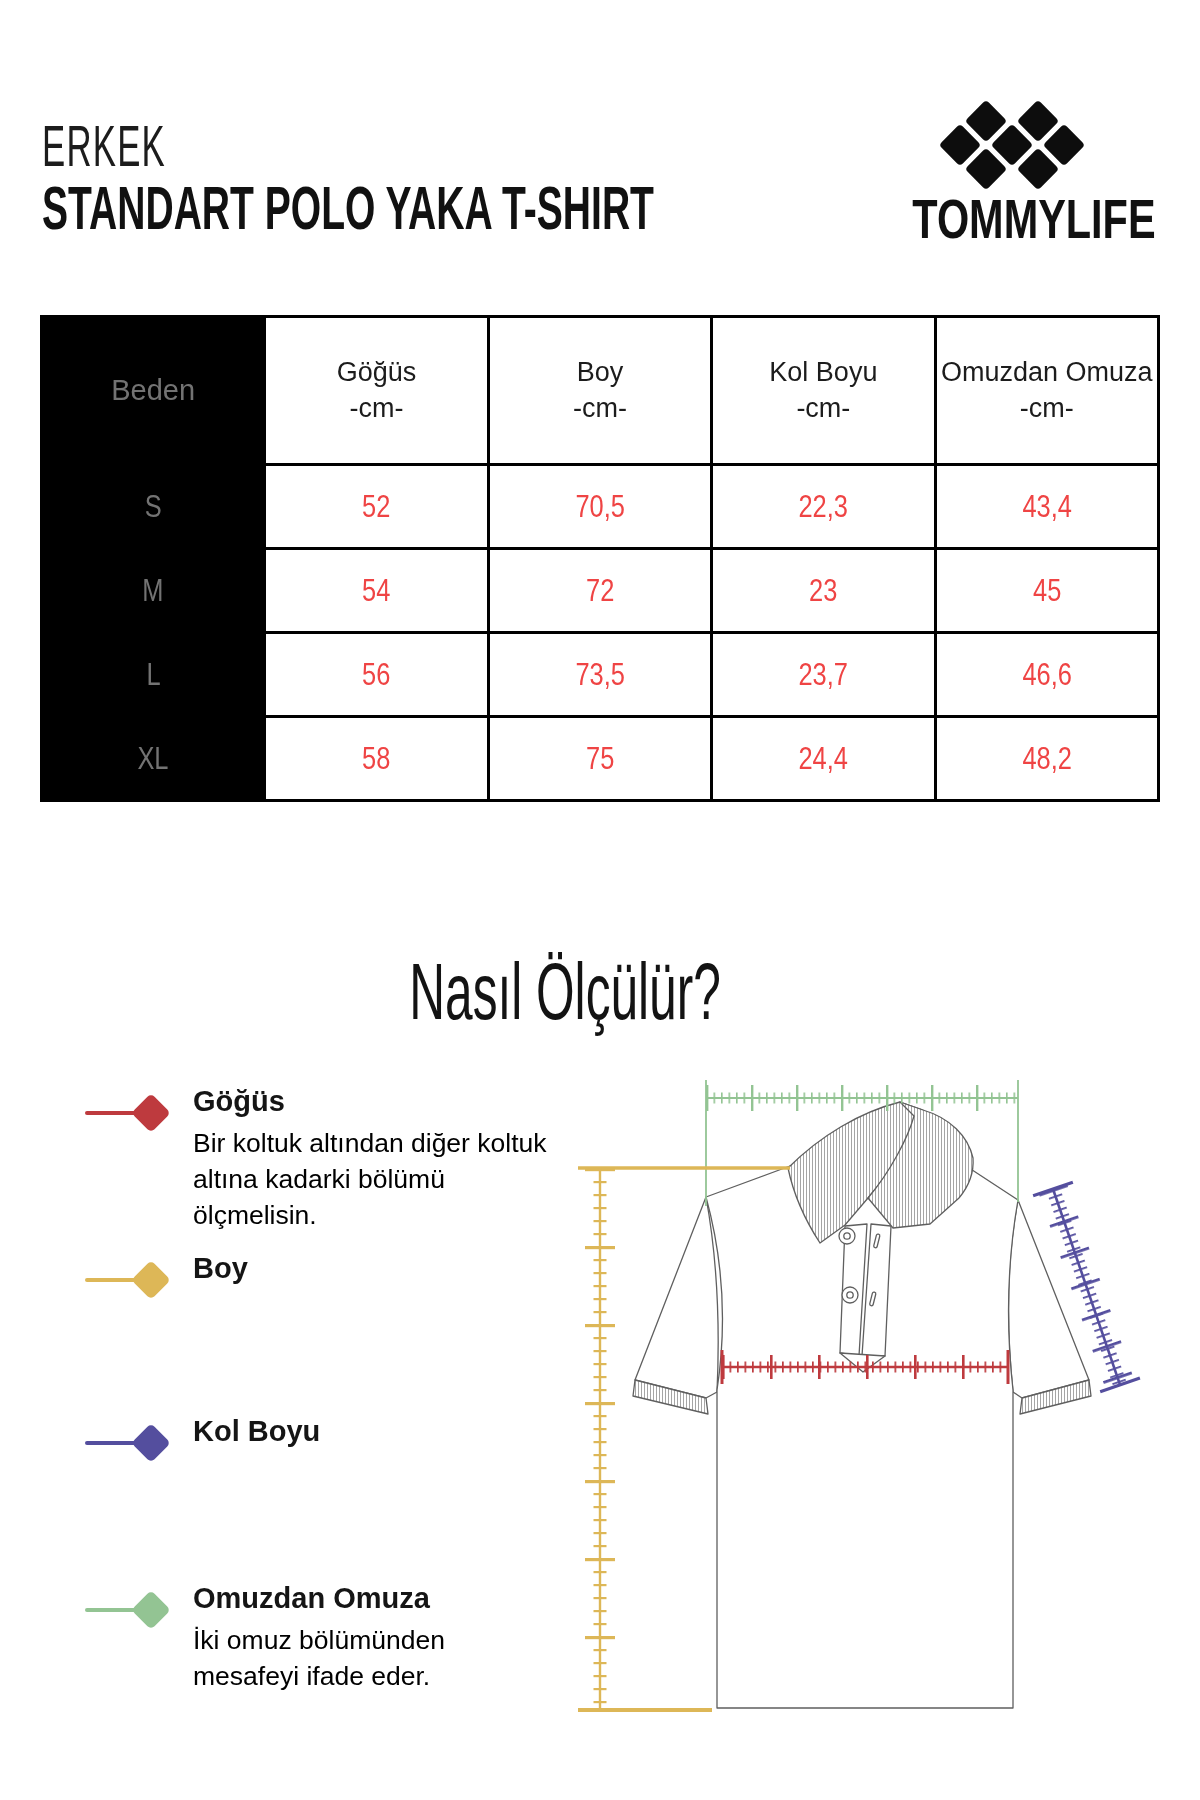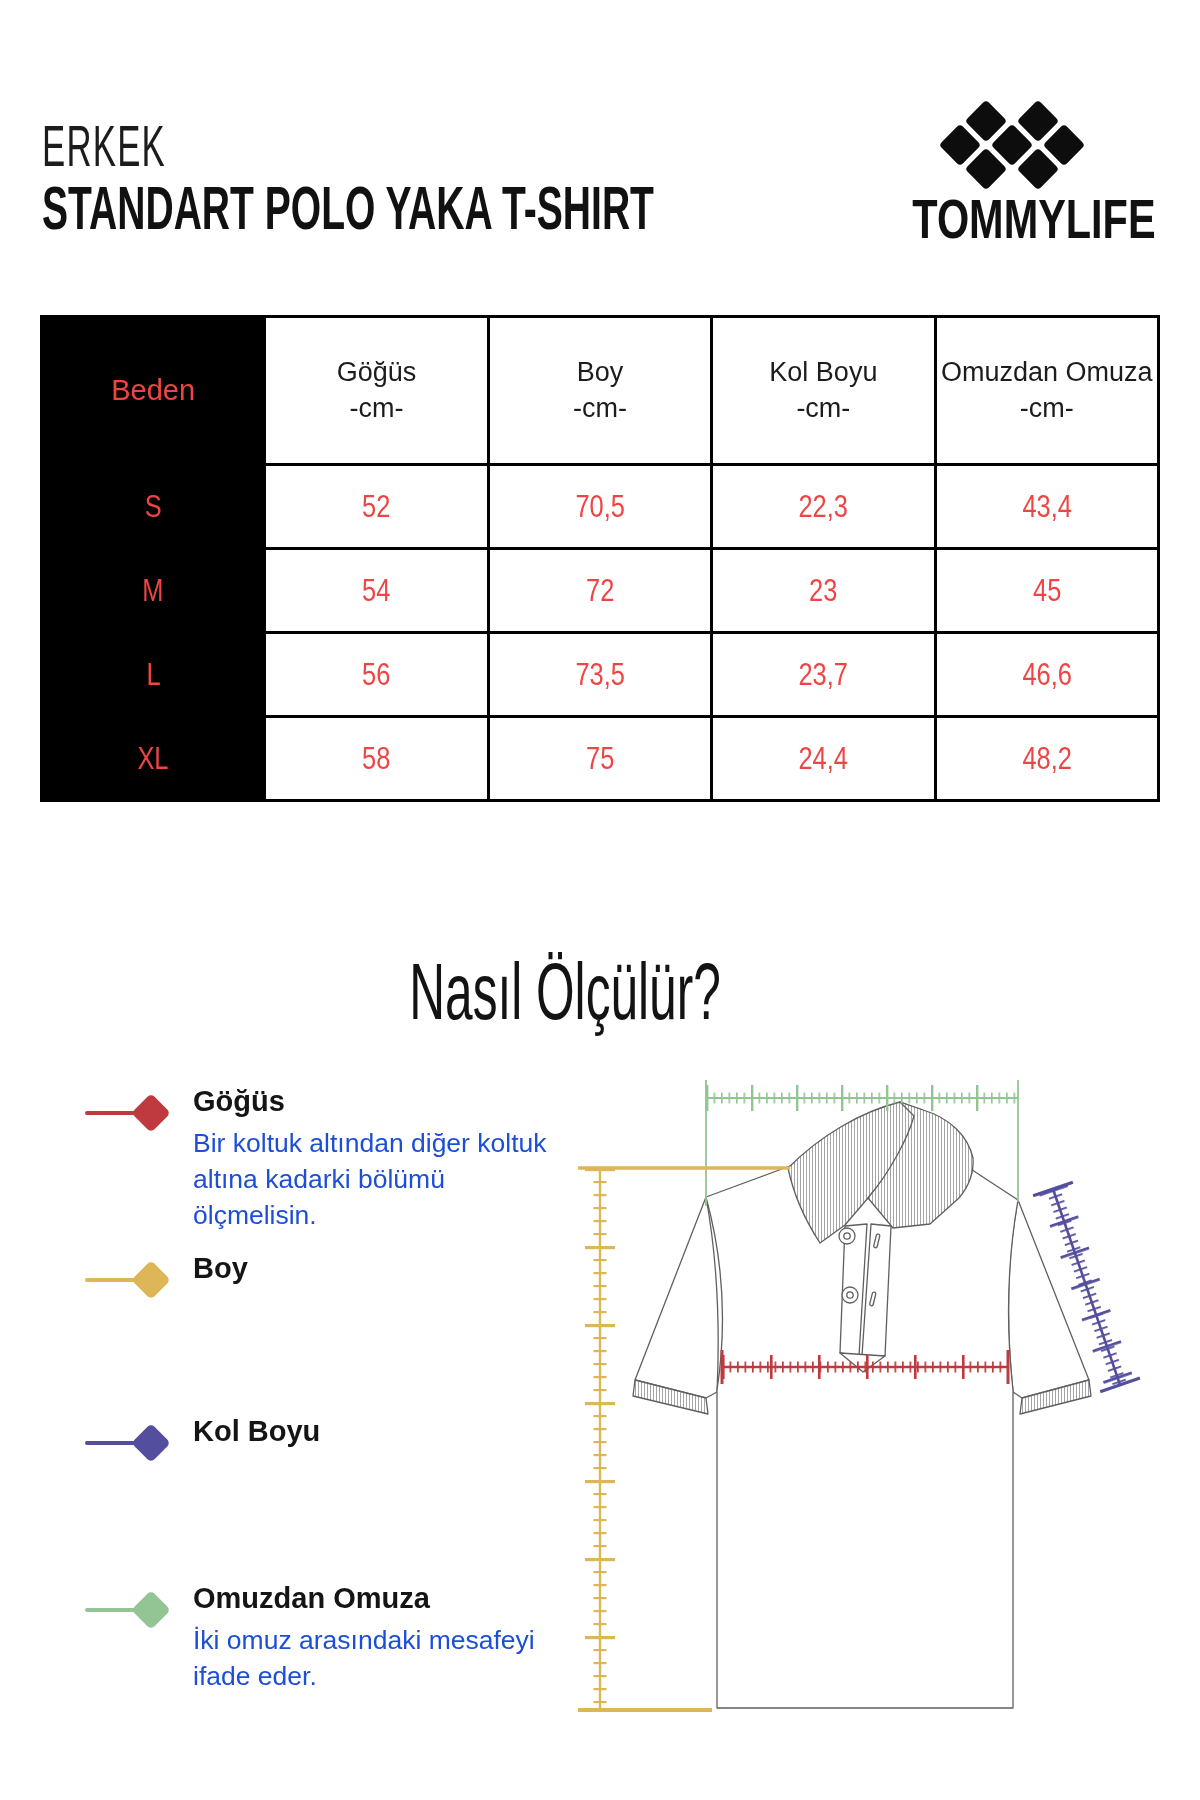--- a/index.html
+++ b/index.html
@@ -17,37 +17,37 @@
   .logo{left:930px;top:93px;}
 
   
   table.size{position:absolute;left:40px;top:315px;width:1120px;border-collapse:collapse;
              table-layout:fixed;}
   table.size td,table.size th{border:3px solid #000;text-align:center;vertical-align:middle;
              padding:0;}
   tr.head{height:148px;}
   tr.body-row{height:84px;}
   th.col-head{font-size:27px;font-weight:400;color:#1c1c1c;line-height:1.3;background:#fff;}
-  .beden-col{background:#000;color:#ef4444;border-color:#000 !important;}
+  .beden-col{background:#000;color:#737373;border-color:#000 !important;}
   th.beden-col{font-size:29px;font-weight:400;}
   td.size-label{font-size:31px;}
   td.val{font-size:31px;color:#ef4444;background:#fff;}
   .cnum{display:inline-block;transform:scaleX(.82);}
 
   
   .measure-title{left:0;top:946px;width:1130px;text-align:center;font-size:80px;font-weight:400;
             color:#131313;transform:scaleX(.62);transform-origin:50% 0;white-space:nowrap;}
 
   .legend-item{position:absolute;left:85px;width:470px;}
   .legend-icon{position:absolute;left:0;top:8px;width:105px;height:40px;display:flex;align-items:center;}
   .legend-line{width:64px;height:4px;border-radius:2px;}
   .legend-diamond{width:28px;height:28px;border-radius:5px;transform:rotate(45deg);margin-left:-12px;}
   .legend-text{margin-left:108px;}
   .legend-text h3{margin:0 0 7px 0;font-size:29px;font-weight:700;color:#151515;}
-  .legend-text p{margin:0;font-size:26.5px;line-height:1.36;color:#1d4ed8;width:362px;}
+  .legend-text p{margin:0;font-size:26.5px;line-height:1.36;color:#000000;width:362px;}
   .c0 .legend-line,.c0 .legend-diamond{background:#be3a3e;}
   .c1 .legend-line,.c1 .legend-diamond{background:#ddb757;}
   .c2 .legend-line,.c2 .legend-diamond{background:#544e9e;}
   .c3 .legend-line,.c3 .legend-diamond{background:#93c493;}
 </style>
 </head>
 <body>
 
 <div class="abs category">ERKEK</div>
 <div class="abs main-title">STANDART POLO YAKA T-SHIRT</div>
@@ -150,21 +150,21 @@
   </div>
 </div>
 
 <div class="legend-item c3" style="top:1582px;">
   <div class="legend-icon">
     <span class="legend-line"></span>
     <span class="legend-diamond"></span>
   </div>
   <div class="legend-text">
     <h3>Omuzdan Omuza</h3>
-    <p>İki omuz arasındaki mesafeyi ifade eder.</p>
+    <p>İki omuz bölümünden mesafeyi ifade eder.</p>
   </div>
 </div>
 
 <svg class="abs" style="left:500px;top:940px;" width="660" height="820" viewBox="0 0 660 820">
   <defs>
     <pattern id="hatch" width="3" height="8" patternUnits="userSpaceOnUse">
       <rect width="3" height="8" fill="#ffffff"></rect>
       <rect width="0.9" height="8" fill="#9b9b9b"></rect>
     </pattern>
 

